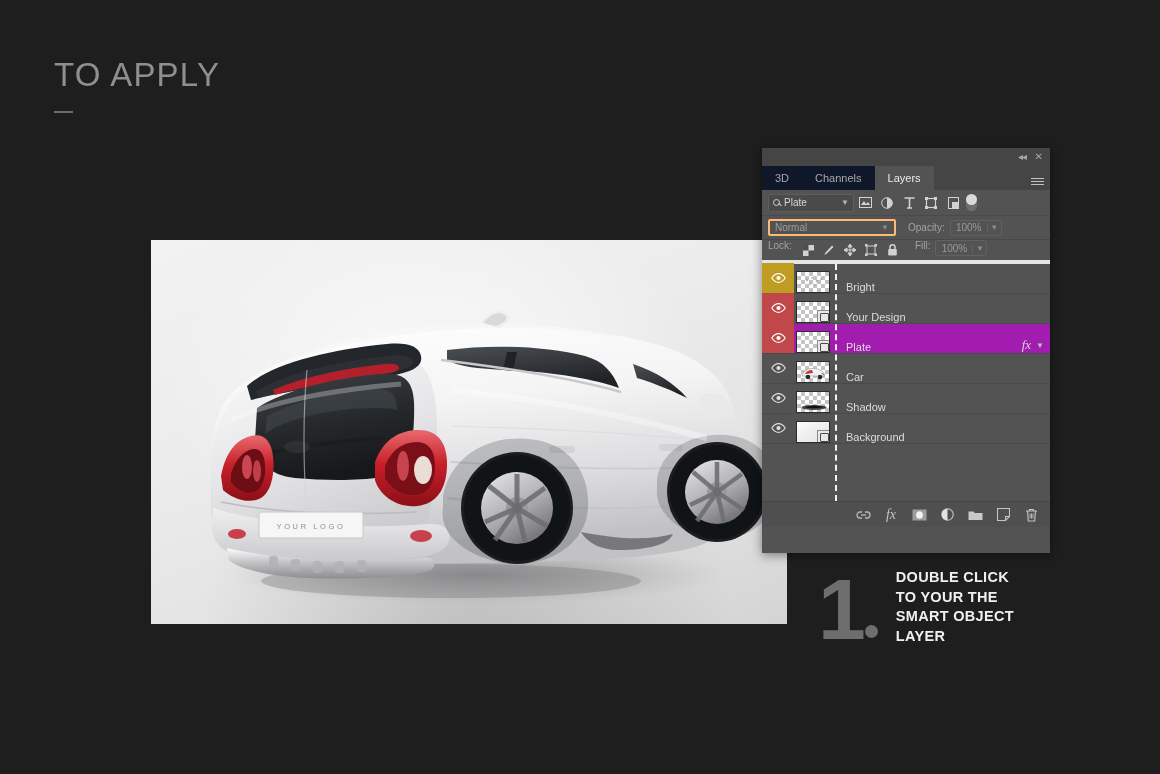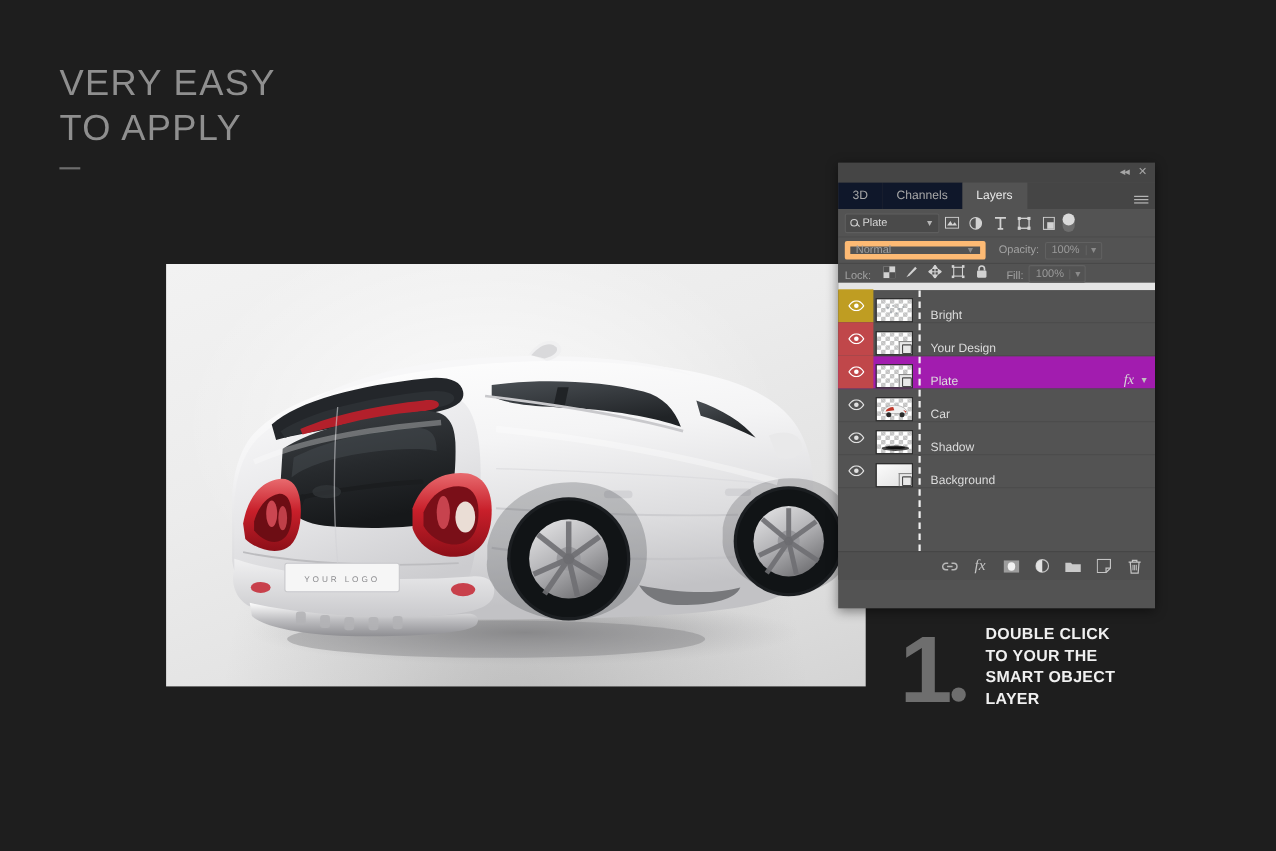--- a/index.html
+++ b/index.html
@@ -87,36 +87,36 @@
     margin-left: 2px; width: 11px; height: 17px; border-radius: 6px;
     background: #6d6d6d; position: relative; cursor: pointer; flex: none;
   }
   .pill::after { content:""; position:absolute; left:0; top:0; width:11px; height:11px; border-radius:50%; background:#d9d9d9; }
 
   .ps-blend {
     height: 24px; display: flex; align-items: center; padding: 0 6px;
     border-bottom: 1px solid #484848; background: #535353;
   }
   .blend-select {
-    width: 128px; height: 17px; background: #535353; border: 5px solid #fdba74;
+    width: 128px; height: 17px; background: #535353; border: 2px solid #fdba74;
     border-radius: 2px; display: flex; align-items: center; padding: 0 5px;
     font-size: 10px; color: #9f9f9f; cursor: pointer;
   }
   .blend-select .caret { margin-left: auto; font-size: 8px; color: #8a8a8a; }
   .fieldlabel { font-size: 10px; color: #a2a2a2; margin-left: 12px; margin-right: 5px; }
   .numfield {
     height: 16px; display: flex; align-items: center; background: #535353;
     border: 1px solid #616161; border-radius: 2px;
   }
   .numfield .val { width: 36px; text-align: center; font-size: 10px; color: #9a9a9a; }
   .numfield .stp { width: 14px; text-align: center; font-size: 8px; color: #8a8a8a; border-left: 1px solid #616161; cursor: pointer; }
 
   .ps-lock {
-    height: 24px; display: flex; align-items: flex-end; padding: 0 6px;
-    border-bottom: 7px solid #e5e5e5; background: #535353;
+    height: 24px; display: flex; align-items: flex-start; padding: 0 6px;
+    border-bottom: 4px solid #e5e5e5; background: #535353;
   }
   .lock-label { font-size: 10px; color: #a2a2a2; margin-right: 6px; }
   .li { width: 21px; height: 20px; display: flex; align-items: center; justify-content: center; cursor: pointer; }
 
   .ps-layers { position: relative; background: #535353; }
   .layer-row {
     height: 30px; display: flex; align-items: flex-end;
     border-bottom: 1px solid #4a4a4a; background: #535353; cursor: pointer;
   }
   .layer-row.selected { background: #a21caf; }
@@ -169,21 +169,20 @@
     font-size: 14.5px; font-weight: 700; color: #f0f0f0;
     letter-spacing: .3px; line-height: 19.5px; white-space: nowrap;
   }
 </style>
 </head>
 <body>
 
 <div class="stage">
 
   <div class="headline">
-    <div class="line">VERY EASY</div>
     <div class="line">TO APPLY</div>
     <div class="dash"></div>
   </div>
 
   <div class="mockup">
     <div class="vign"></div>
     <div class="carwrap">
       <svg viewBox="0 0 636 384" xmlns="http://www.w3.org/2000/svg">
         <defs>
           <linearGradient id="body" x1="0" y1="0" x2="0.25" y2="1">

